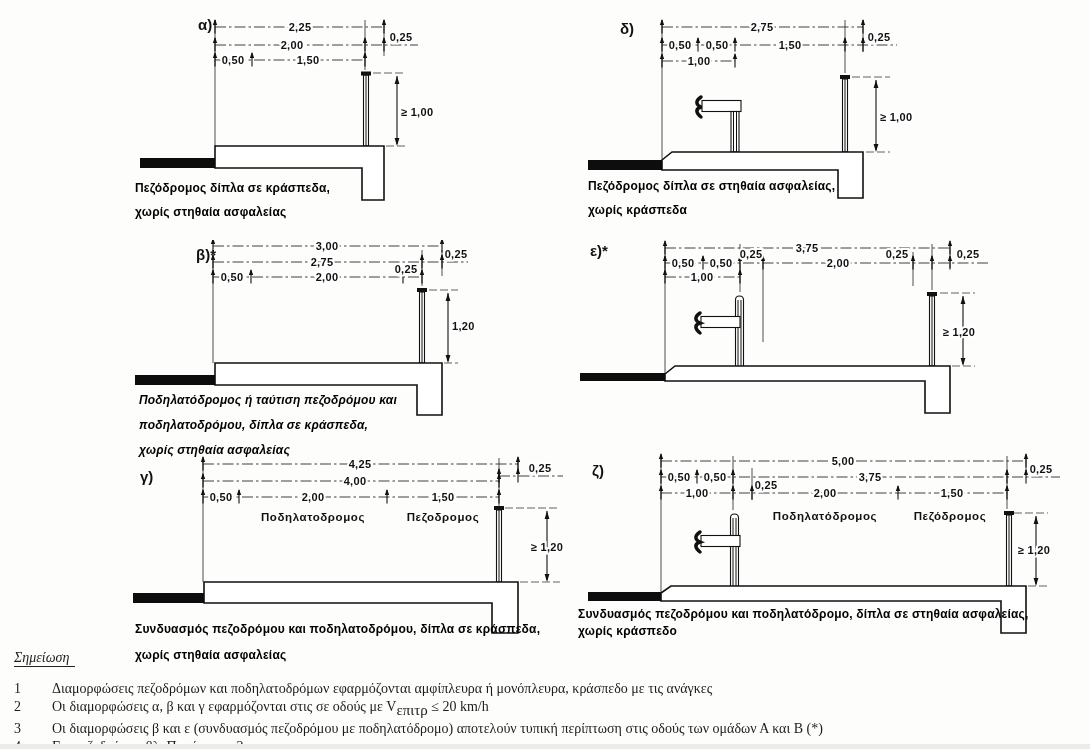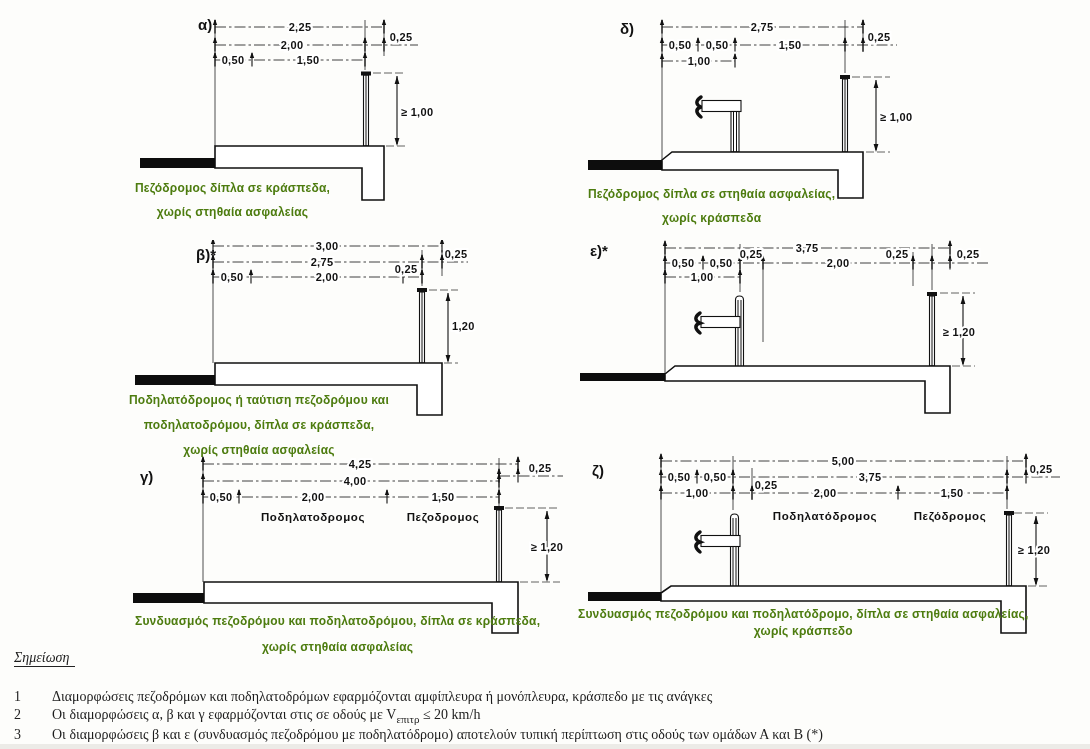--- a/index.html
+++ b/index.html
@@ -18,30 +18,30 @@
   .tk line{stroke:#111;stroke-width:1.1;}
   .tk path{fill:#111;stroke:none;}
   .vdim{stroke:#111;stroke-width:1.1;}
   .ah{fill:#111;stroke:none;}
   text.dim{font:700 11px "Liberation Sans",sans-serif;fill:#111;stroke:#fff;stroke-width:4;
            paint-order:stroke;text-anchor:middle;letter-spacing:0.3px;}
   text.dimS{font:700 11px "Liberation Sans",sans-serif;fill:#111;stroke:#fff;stroke-width:4;
            paint-order:stroke;text-anchor:start;letter-spacing:0.3px;}
   text.lane{font:700 11.5px "Liberation Sans",sans-serif;fill:#111;text-anchor:middle;letter-spacing:0.6px;}
   .plabel{position:absolute;font:700 15px "Liberation Sans",sans-serif;color:#111;}
-  .caption{position:absolute;font:700 12px "Liberation Sans",sans-serif;color:#4d7c0f;
-           letter-spacing:0.2px;white-space:pre-line;text-align:center;}
-  .lh24{line-height:24px;} .lh25{line-height:25px;} .lh26{line-height:26px;} .lh17{line-height:17px;}
+  .caption{position:absolute;font:700 12px "Liberation Sans",sans-serif;color:#000000;
+           letter-spacing:0.2px;white-space:pre-line;}
+  .lh24{line-height:24px;} .lh25{line-height:25px;} .lh26{line-height:26px;margin-top:8px;} .lh17{line-height:17px;}
   .notes{position:absolute;left:14px;top:650px;width:1066px;
          font-family:"Liberation Serif",serif;font-size:14px;color:#1c1c1c;}
   .note-heading{font-style:italic;display:inline-block;border-bottom:1px solid #222;
-                padding:0 6px 0 0;margin-bottom:20px;}
+                padding:0 6px 0 0;margin-bottom:12px;}
   .note-row{display:flex;margin-top:2px;}
   .note-num{width:38px;flex:0 0 38px;}
-  .note-text sub{font-size:11px;}
+  .note-text sub{font-size:15px;}
   .bottom-edge{position:absolute;left:0;top:744px;width:1090px;height:5px;background:#ecebe7;}
 </style>
 </head>
 <body>
 
 <div id="page">
 
   <div class="plabel" style="left:198px;top:16px;">α)</div>
   <svg class="panel-svg" style="left:130px;top:10px;" width="330" height="195" viewBox="130 10 330 195">
     <defs>
@@ -133,21 +133,21 @@
       <line class="ref" x1="852" y1="77" x2="890" y2="77"></line>
       <line class="ref" x1="866" y1="152" x2="890" y2="152"></line>
       <line x1="876" y1="80" x2="876" y2="150"></line>
       <polygon class="ah" points="873.6,88 876,80 878.4,88"></polygon>
       <polygon class="ah" points="873.6,144 876,152 878.4,144"></polygon>
     </g>
     <text class="dimS" x="880" y="121">≥ 1,00</text>
     <path class="outline" d="M662,160 L672,152 L863,152 L863,198 L838,198 L838,170 L662,170 Z"></path>
     <rect class="road" x="588" y="160" width="74" height="10"></rect>
   </svg>
-  <div class="caption lh24" style="left:588px;top:182px;">Πεζόδρομος δίπλα σε στηθαία ασφαλείας,
+  <div class="caption lh24" style="left:588px;top:174px;">Πεζόδρομος δίπλα σε στηθαία ασφαλείας,
 χωρίς κράσπεδα</div>
 
   <div class="plabel" style="left:196px;top:246px;">β)*</div>
   <svg class="panel-svg" style="left:130px;top:240px;" width="350" height="185" viewBox="130 240 350 185">
     <defs>
         <g id="tk_b" class="tk">
           <line x1="0" y1="6.5" x2="0" y2="-7"></line>
           <path d="M-2.2,-2 L0,-8 L2.2,-2 Z"></path>
         </g>
       </defs>
@@ -181,21 +181,21 @@
       <line class="ref" x1="429" y1="290" x2="458" y2="290"></line>
       <line class="ref" x1="444" y1="363" x2="458" y2="363"></line>
       <line x1="448" y1="293" x2="448" y2="361"></line>
       <polygon class="ah" points="445.6,301 448,293 450.4,301"></polygon>
       <polygon class="ah" points="445.6,355 448,363 450.4,355"></polygon>
     </g>
     <text class="dimS" x="452" y="330">1,20</text>
     <path class="outline" d="M215,363 L442,363 L442,415 L417,415 L417,385 L215,385 Z"></path>
     <rect class="road" x="135" y="375" width="80" height="10"></rect>
   </svg>
-  <div class="caption lh25" style="left:129px;top:388px;">Ποδηλατόδρομος  ή ταύτιση πεζοδρόμου και
+  <div class="caption lh25" style="left:139px;top:388px;font-style:italic;">Ποδηλατόδρομος  ή ταύτιση πεζοδρόμου και
 ποδηλατοδρόμου, δίπλα σε κράσπεδα,
 χωρίς στηθαία ασφαλείας</div>
 
   <div class="plabel" style="left:590px;top:242px;">ε)*</div>
   <svg class="panel-svg" style="left:575px;top:238px;" width="430" height="182" viewBox="575 238 430 182">
     <defs>
         <g id="tk_e" class="tk">
           <line x1="0" y1="6.5" x2="0" y2="-7"></line>
           <path d="M-2.2,-2 L0,-8 L2.2,-2 Z"></path>
         </g>

